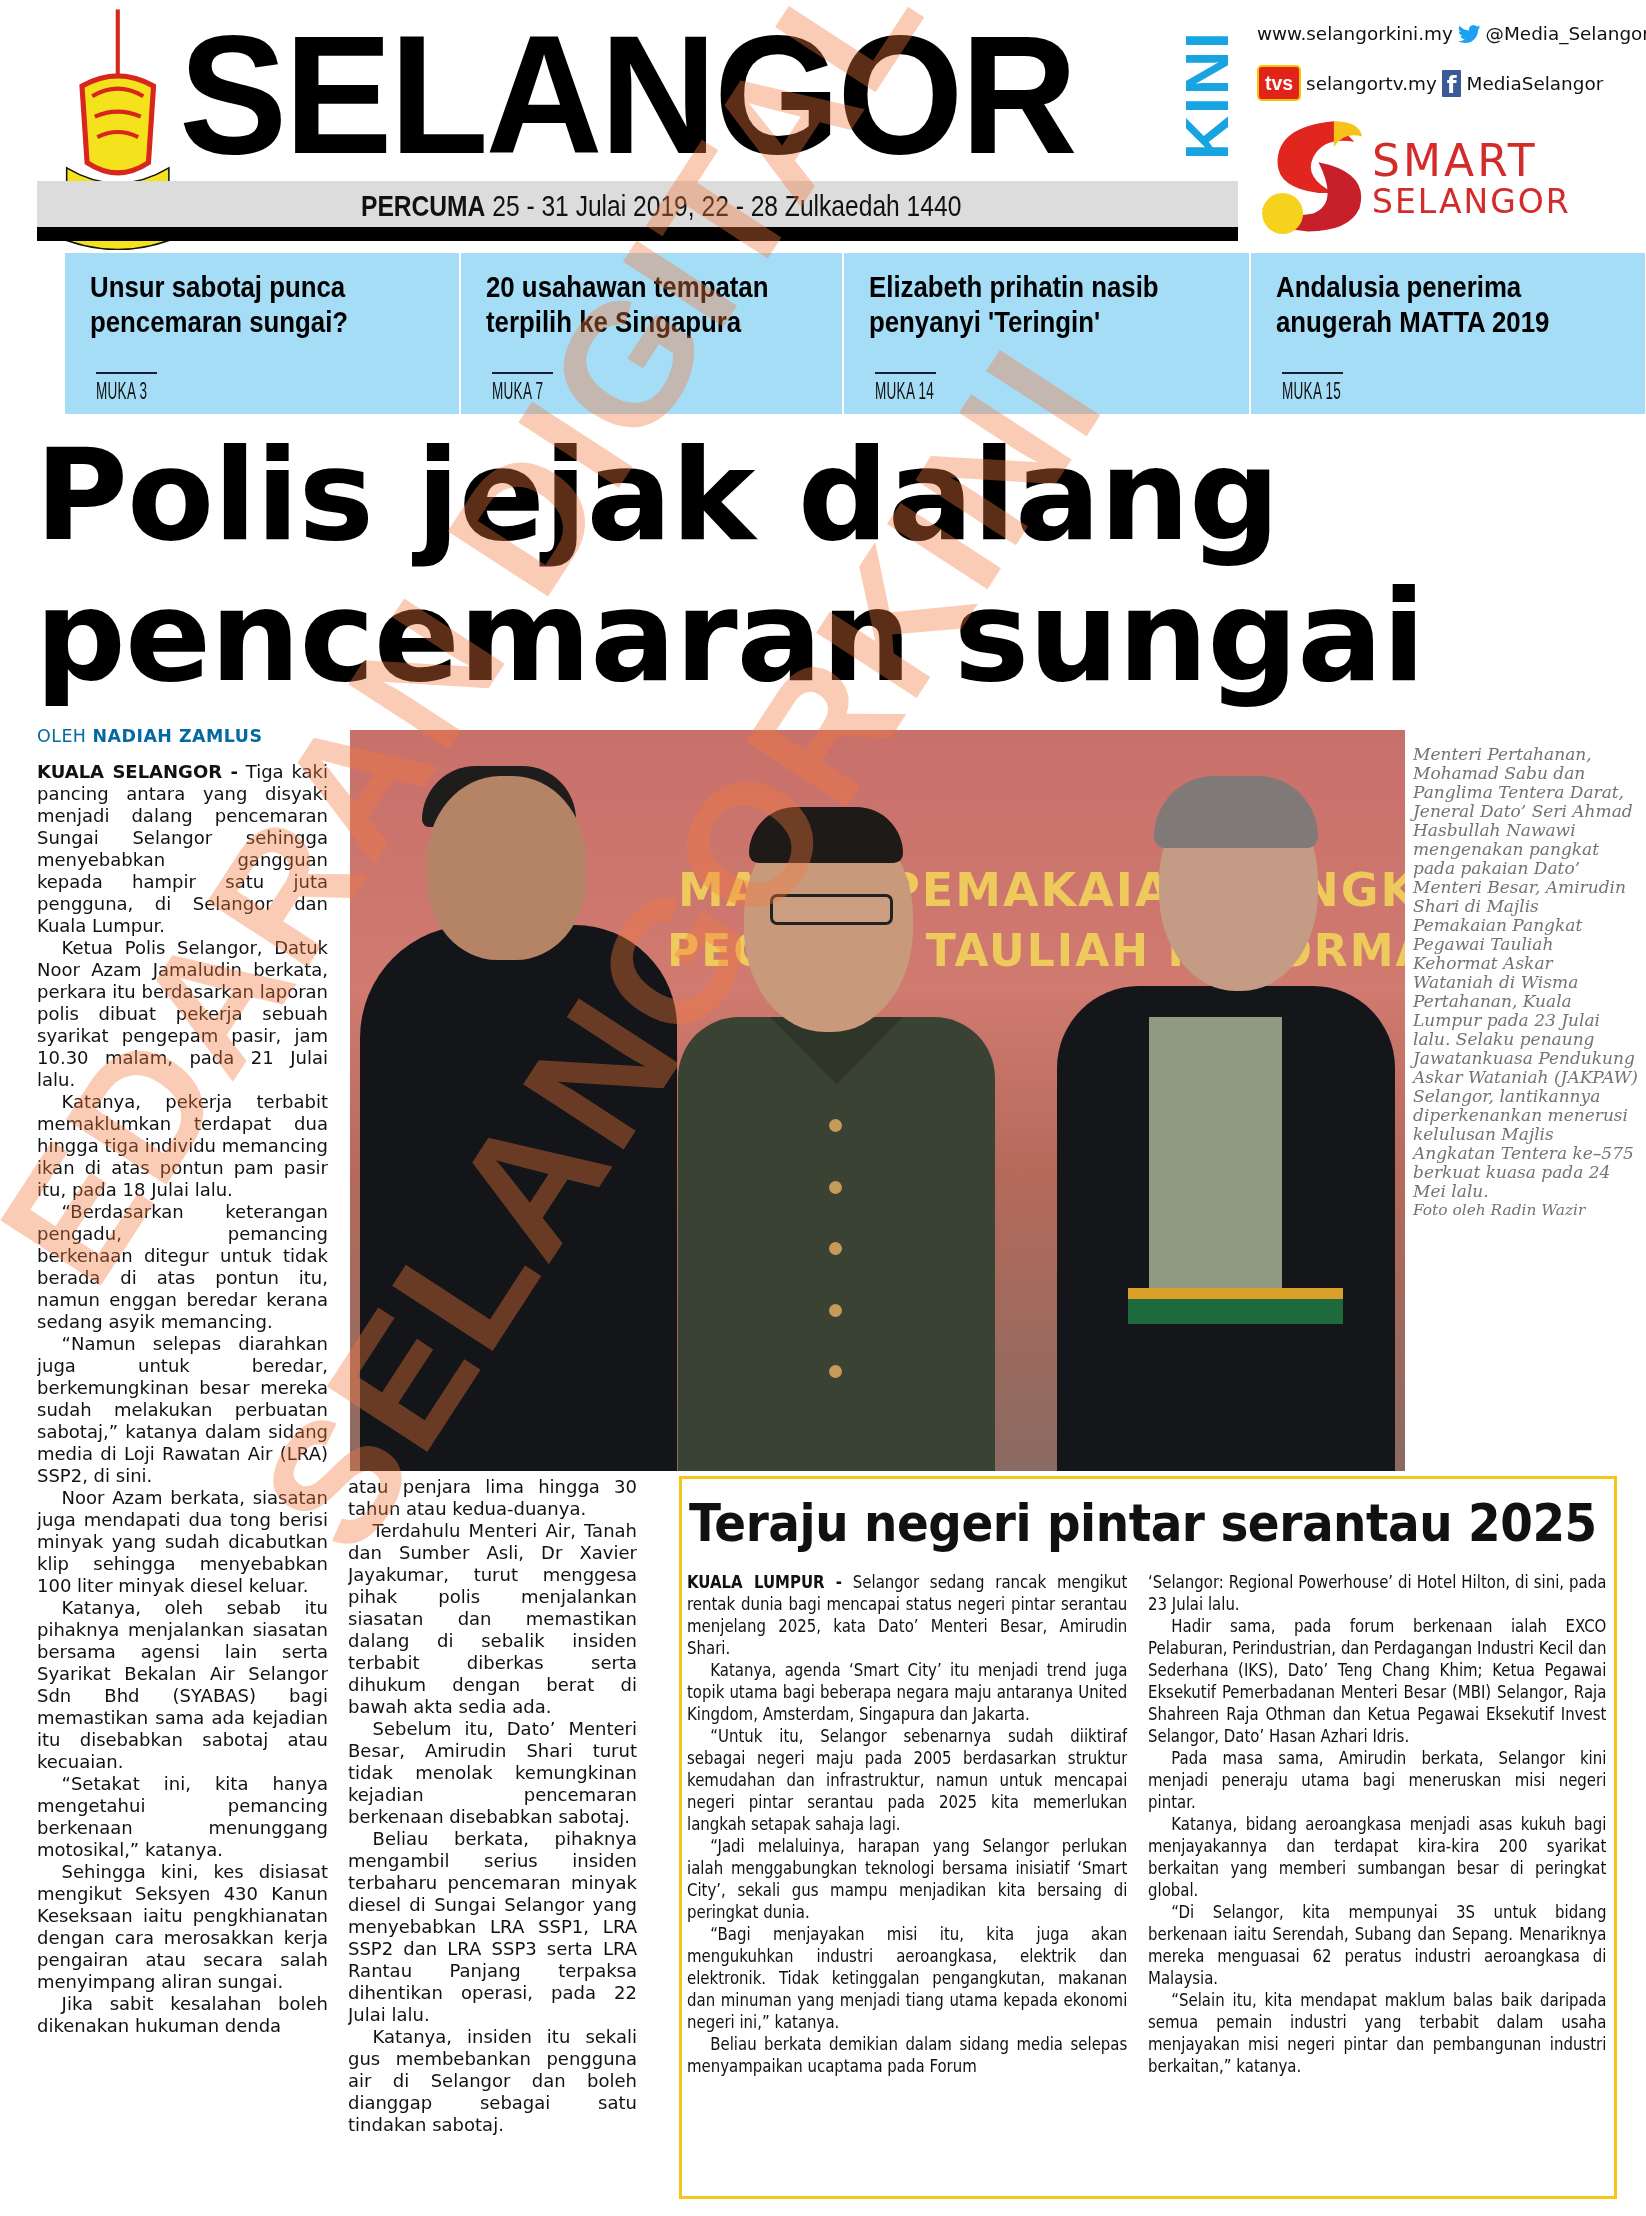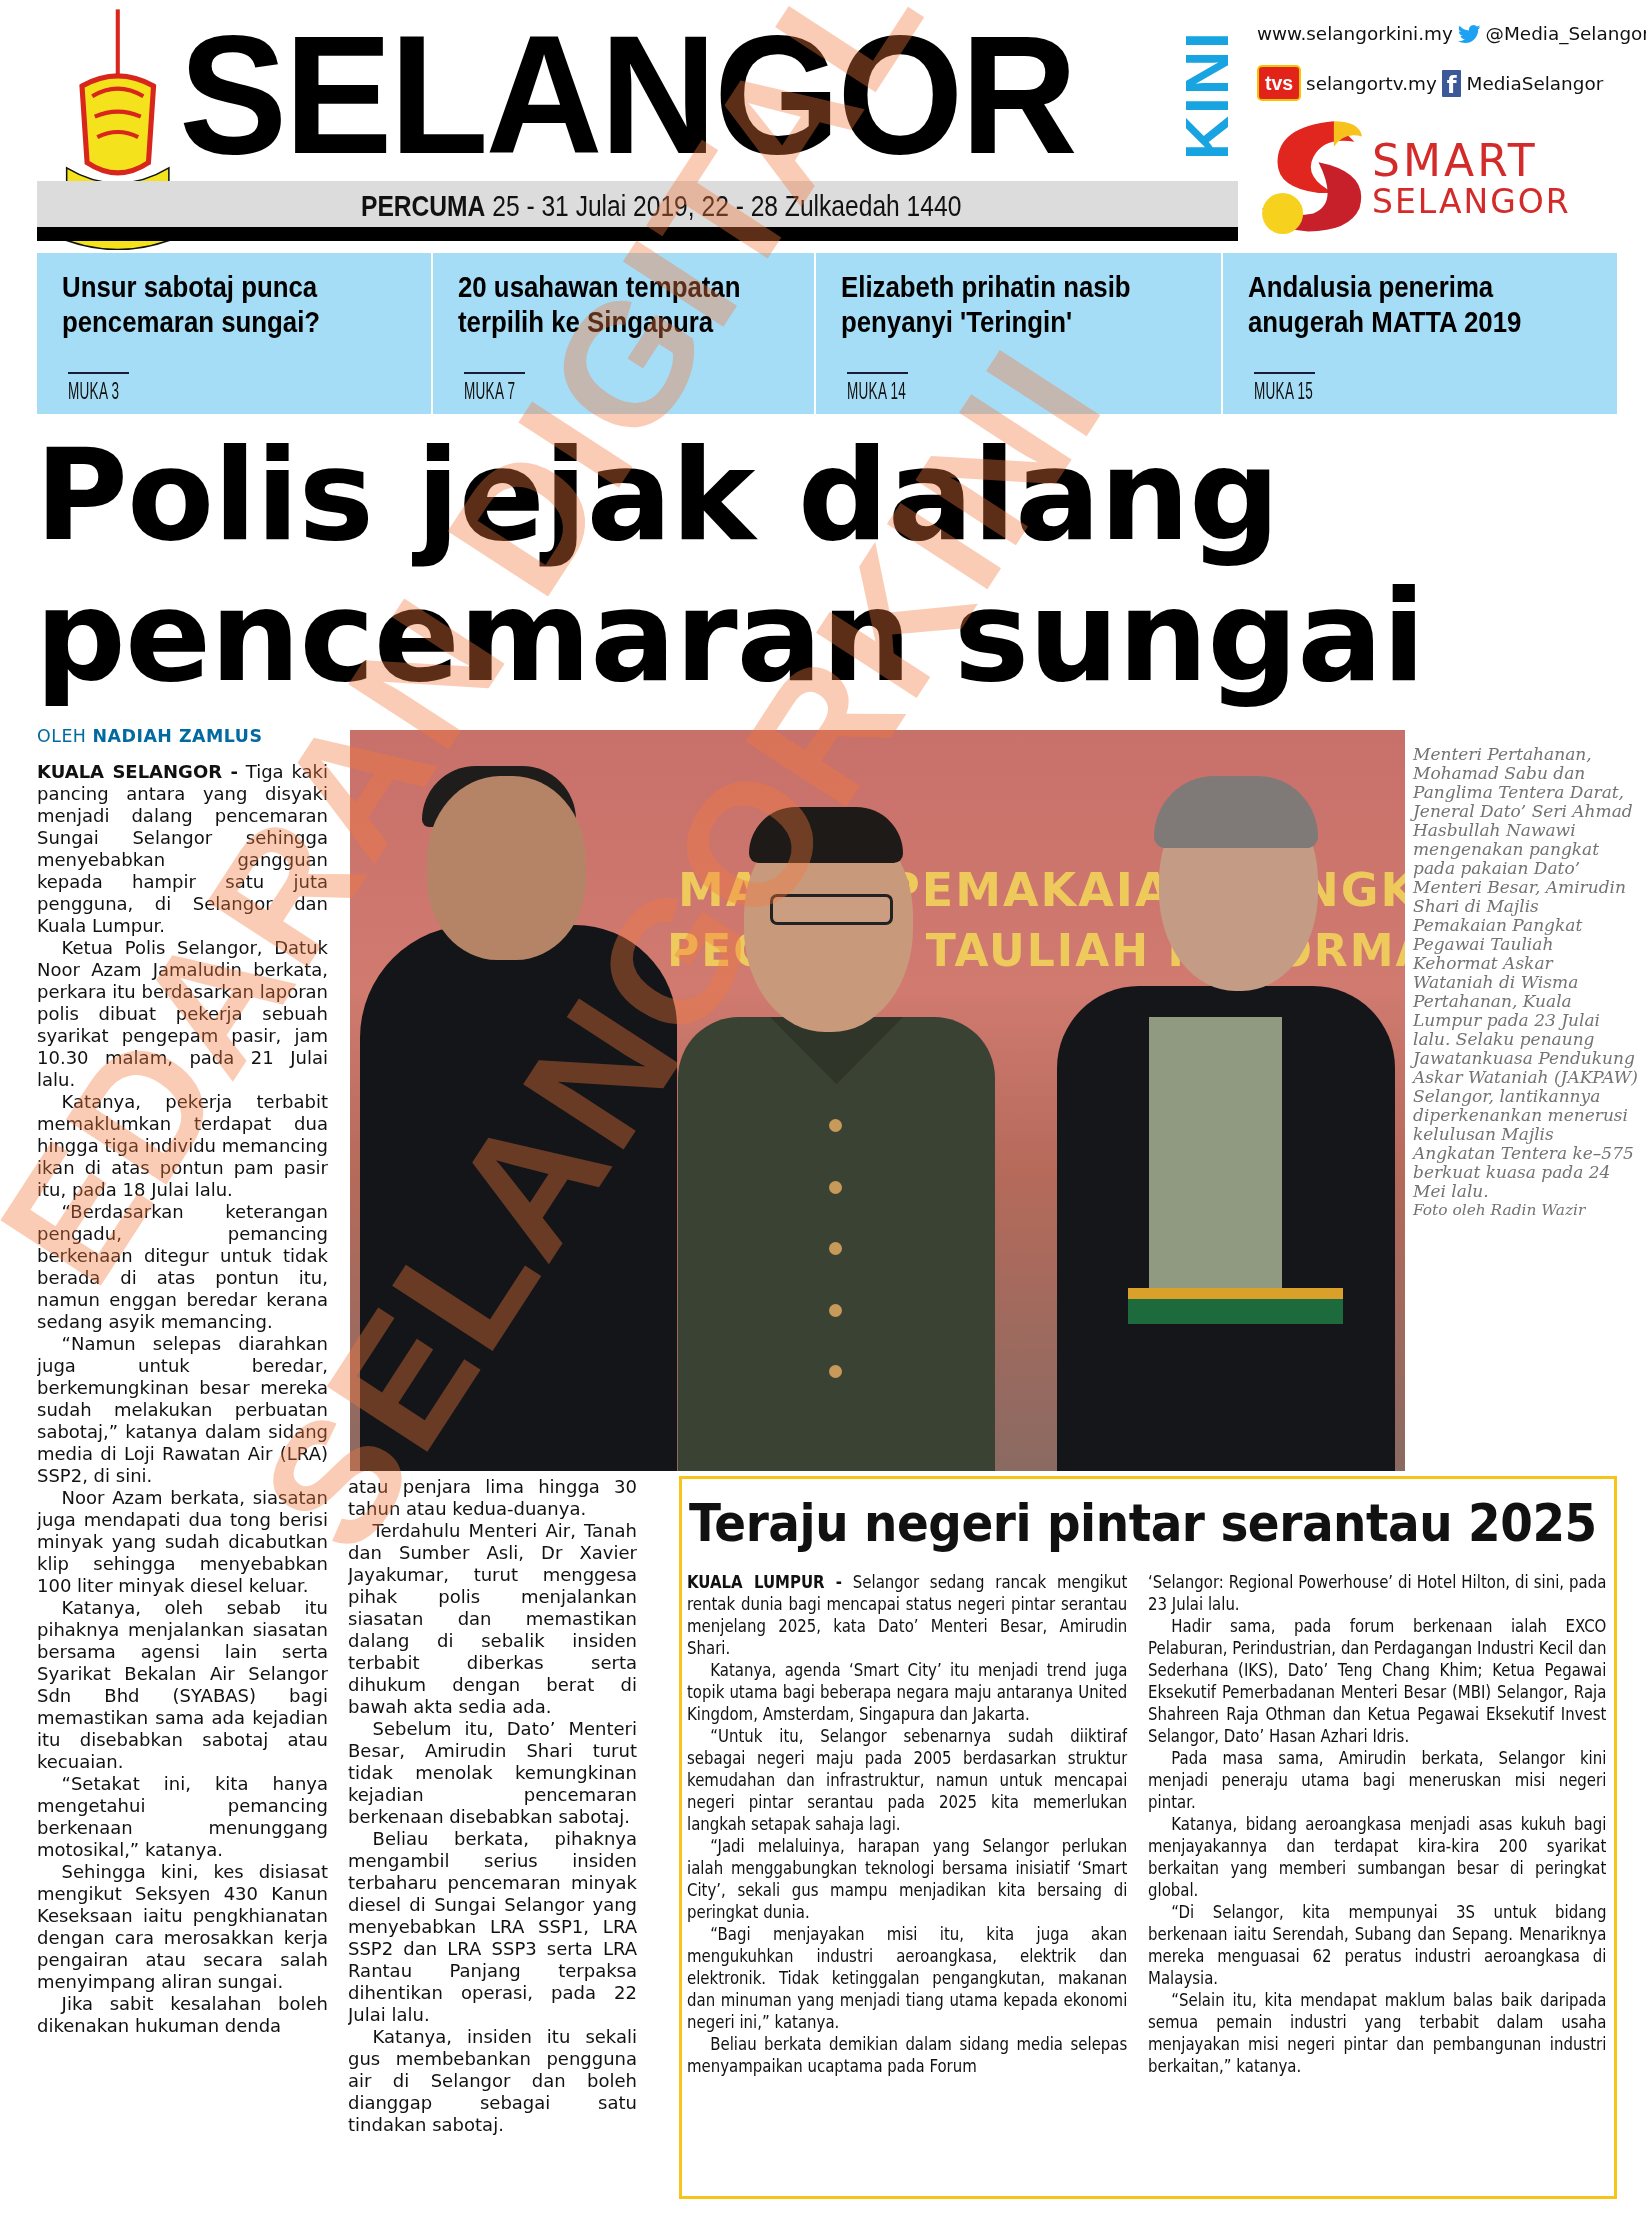--- a/index.html
+++ b/index.html
@@ -34,21 +34,21 @@
               color: #fff; font-weight: 900; font-size: 19.5px; display: flex; align-items: center; justify-content: center;
               font-family: "Liberation Sans", sans-serif; }
   .smart-logo { position: absolute; left: 0; top: 102px; width: 287px; height: 118px; }
   .smart-text { position: absolute; left: 115px; top: 123px; font-family: "DejaVu Sans", sans-serif;
                 color: #d32a2a; font-size: 44px; line-height: 47px; letter-spacing: 3.1px; }
   .smart-text .l2 { font-size: 33px; line-height: 36px; letter-spacing: 2px; }
 
   
   .teasers { position: absolute; left: 37px; top: 253px; width: 1582px; height: 161px; display: flex; gap: 2px; }
   .teaser { flex: 1; background: #a6ddf6; position: relative; padding: 16.4px 24.6px; }
-  .teaser:nth-child(1){ flex: 0 0 394px; }
+  .teaser:nth-child(1){ flex: 0 0 394px; margin-left: 28px; }
   .teaser:nth-child(2){ flex: 0 0 381px; }
   .teaser:nth-child(3){ flex: 0 0 405px; }
   .teaser:nth-child(4){ flex: 0 0 394px; }
   .teaser-title { font-family: "Liberation Sans", sans-serif; font-weight: 700; font-size: 30px;
                   line-height: 35px; color: #000; transform: scaleX(0.86); transform-origin: left top; width: 115%; }
   .teaser-rule { position: absolute; left: 31px; top: 119px; width: 61px; height: 1.5px; background: #1b1b3a; }
   .teaser-page { position: absolute; left: 31px; top: 124px; font-family: "Liberation Sans Narrow", "Liberation Sans", sans-serif;
                  font-size: 24.6px; color: #111; transform: scaleX(0.55); transform-origin: left top; letter-spacing: 0.5px; }
 
   

